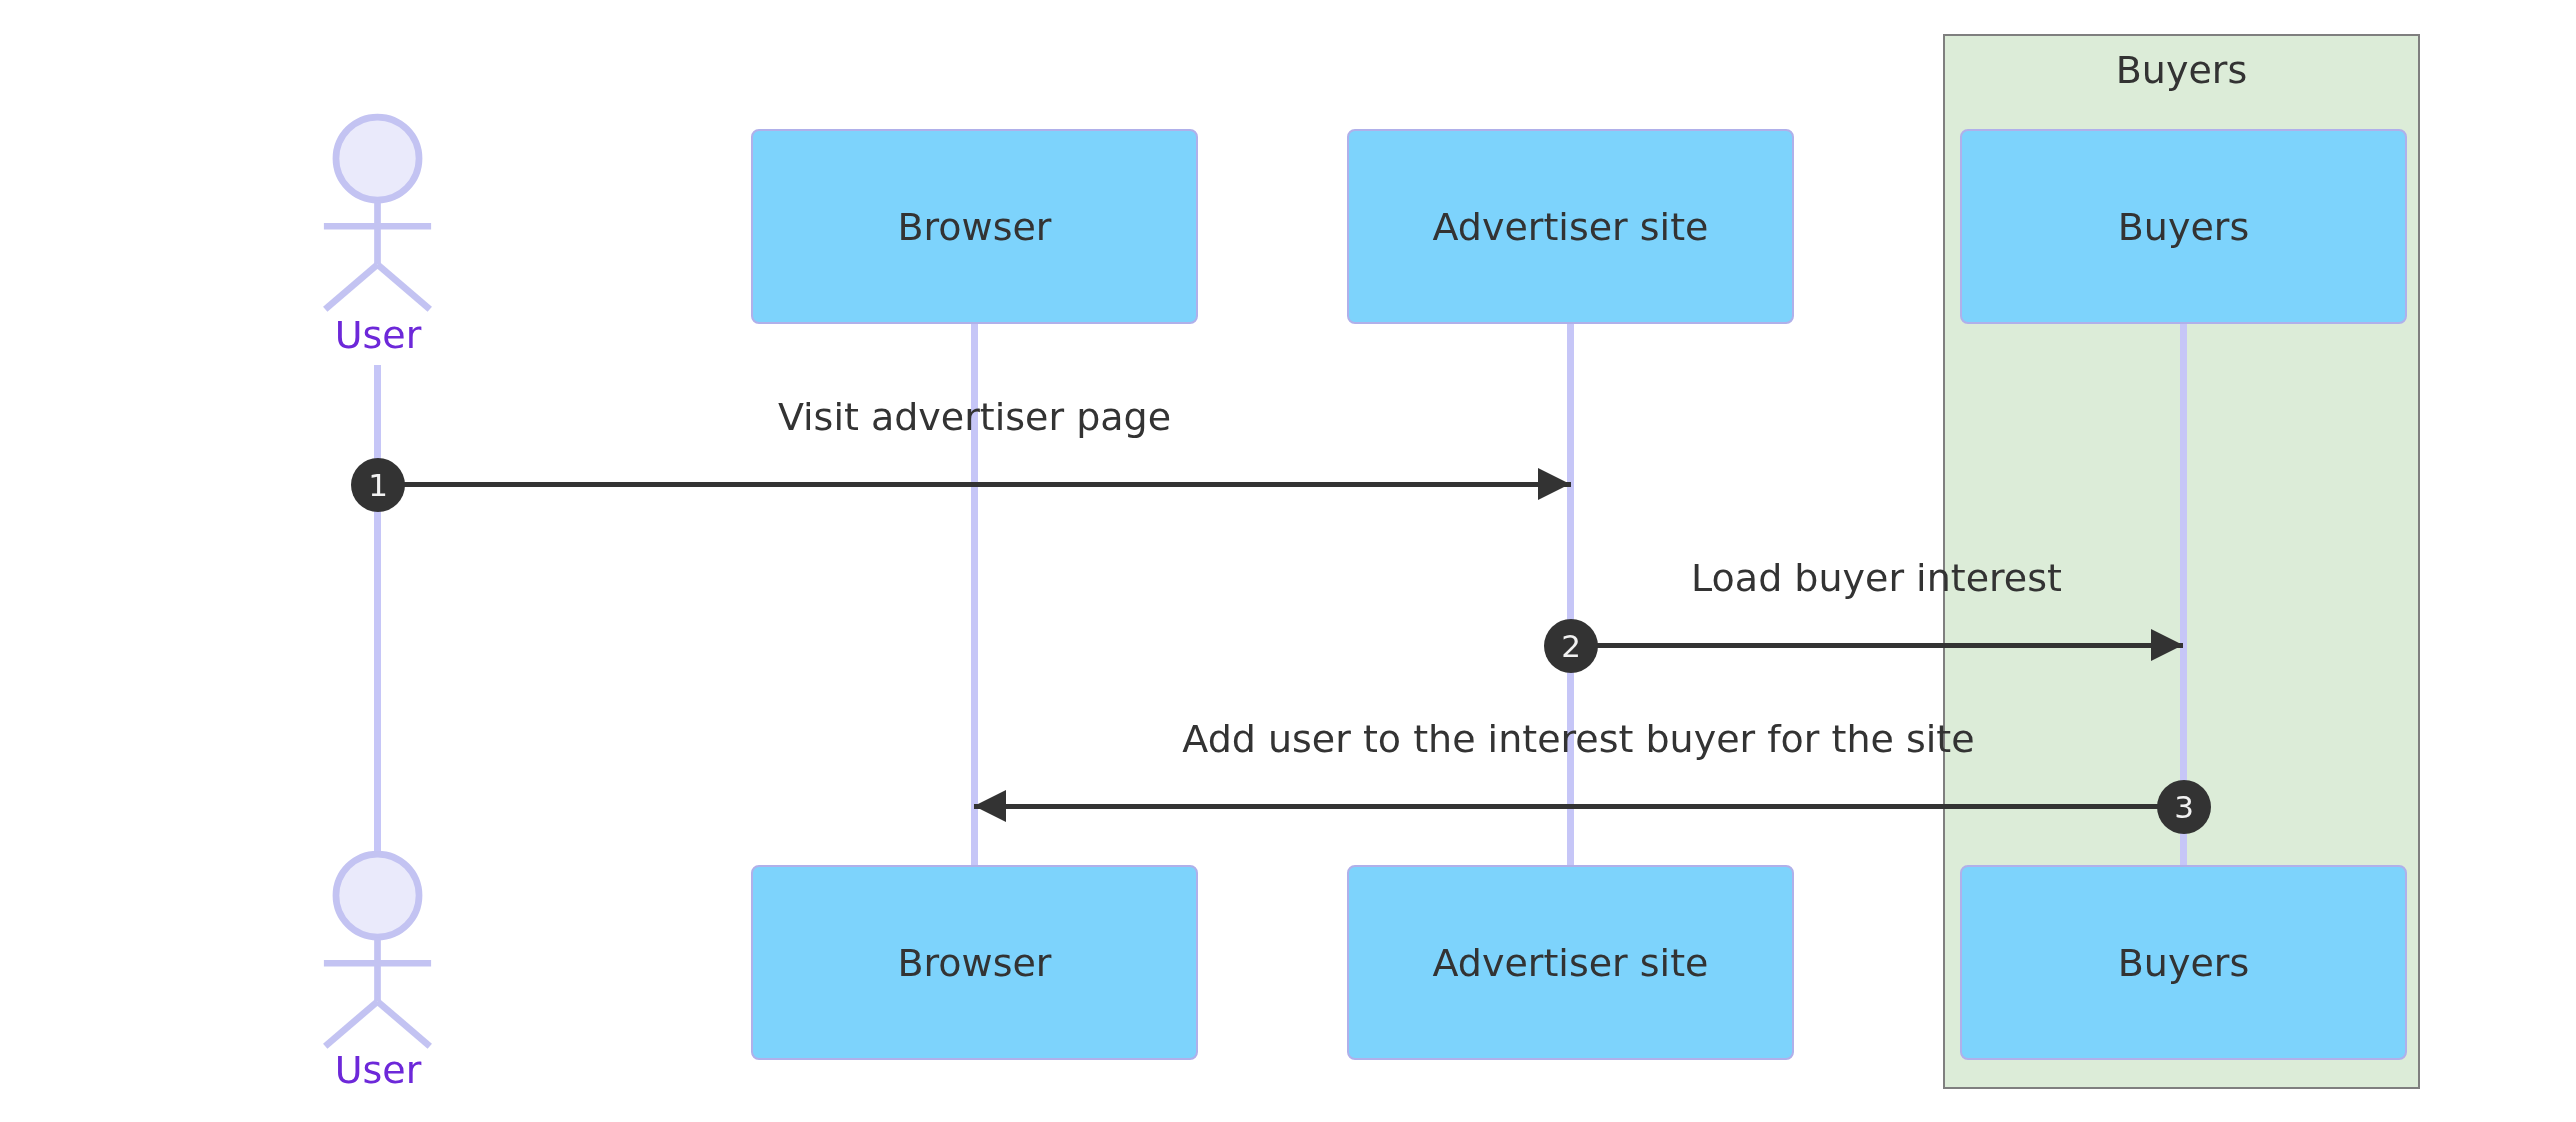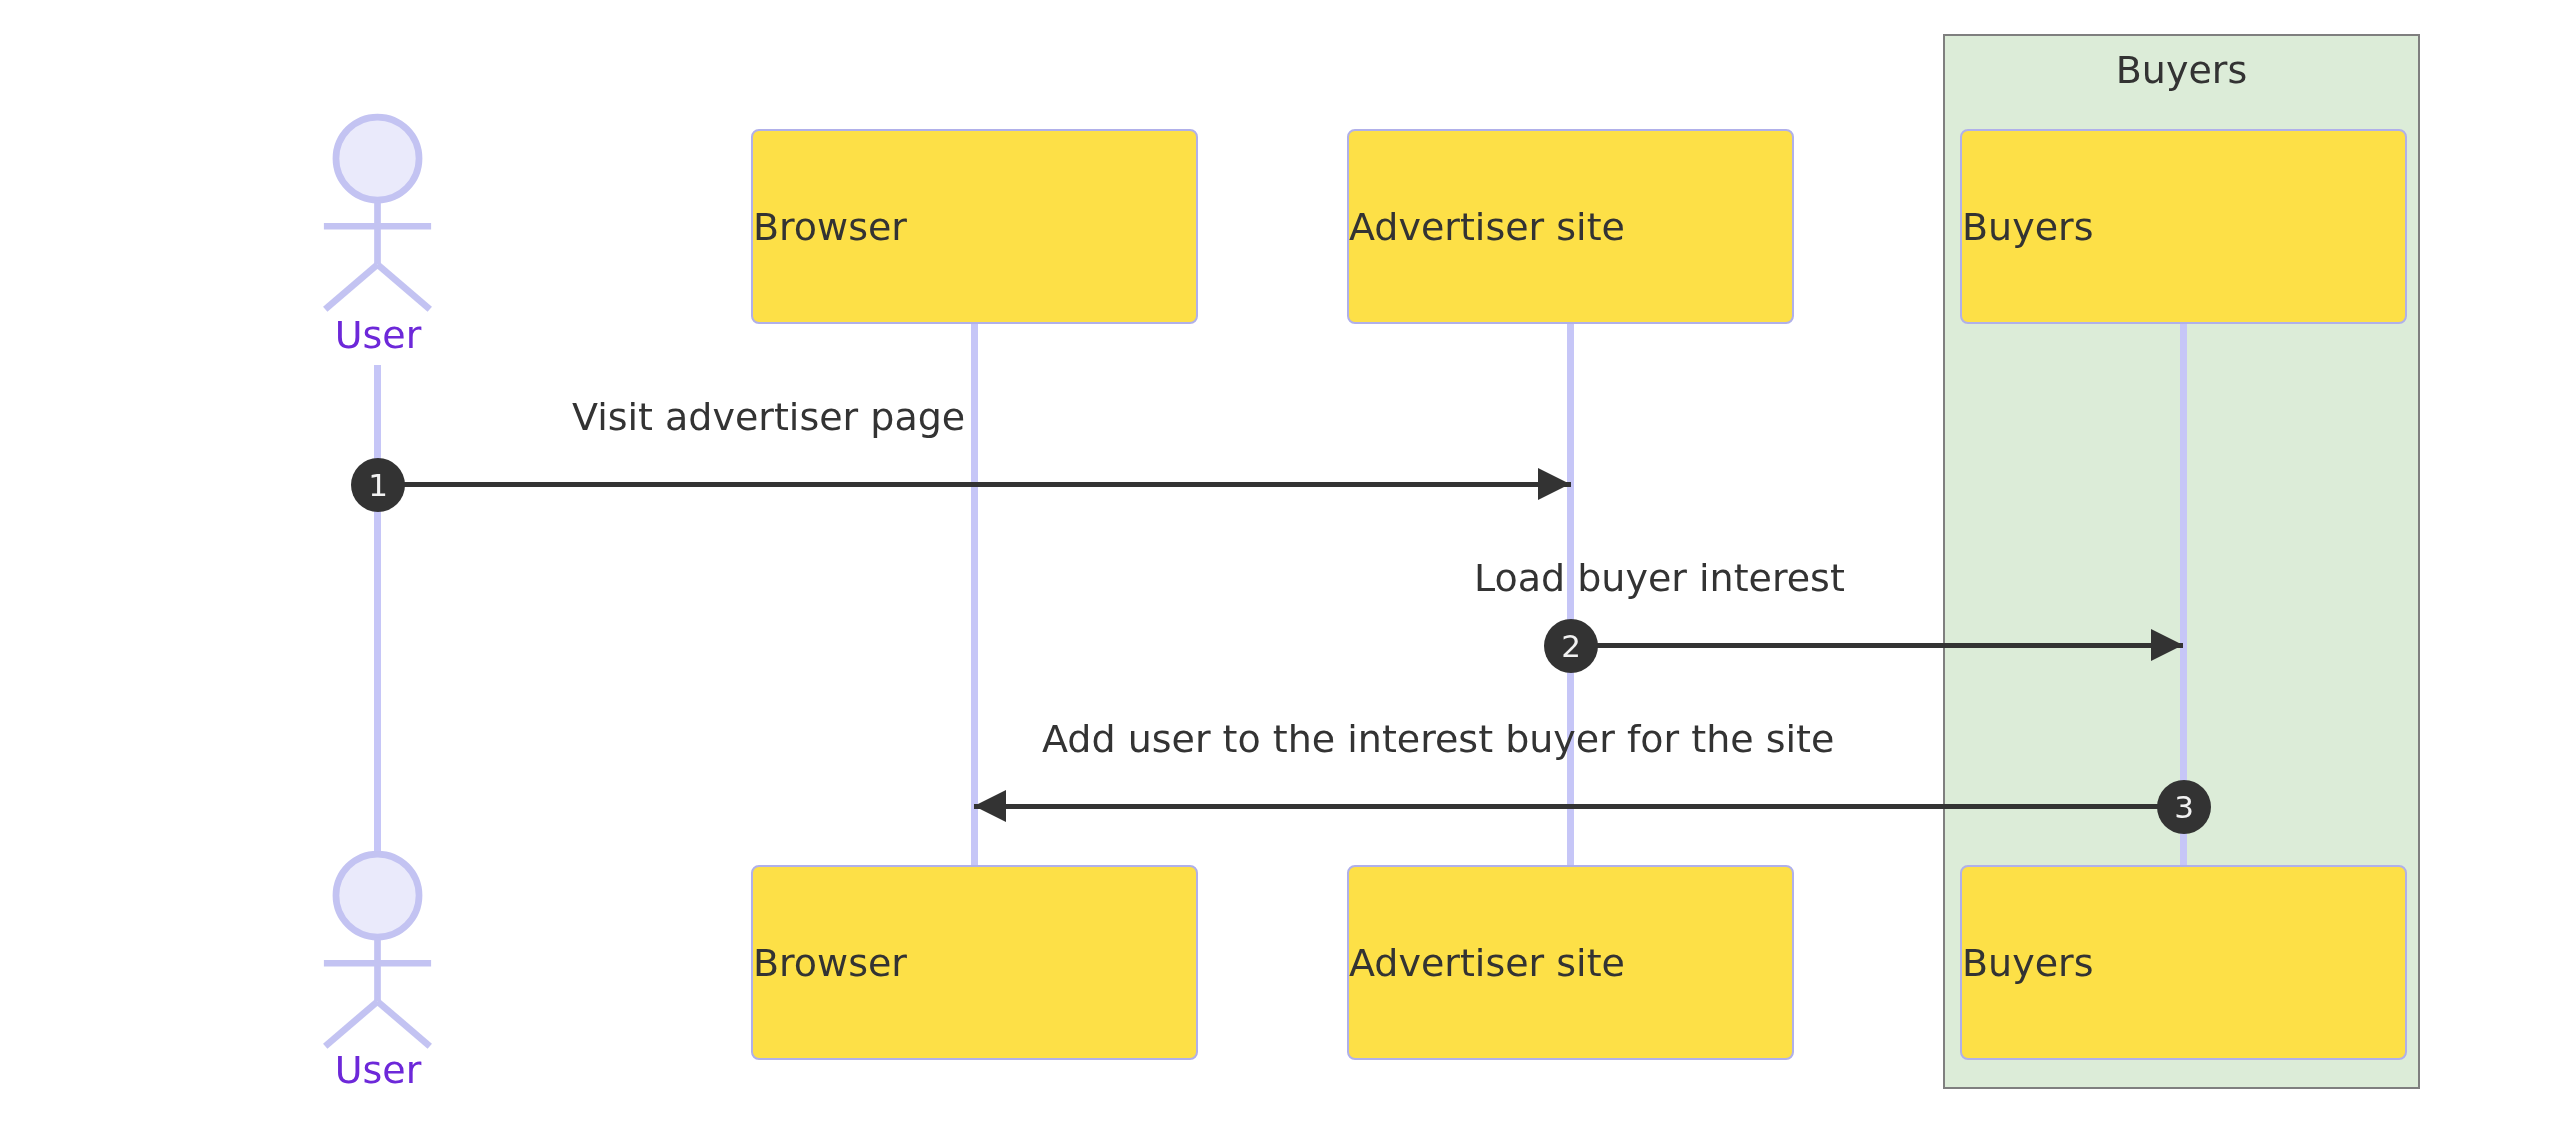--- a/index.html
+++ b/index.html
@@ -40,43 +40,43 @@
     width: 6.7px;
     background: #c6c6f7;
     z-index: 2;
   }
 
   
   .participant-box {
     width: 447px;
     height: 195px;
     box-sizing: border-box;
-    background: #fde047;
+    background: #7dd3fc;
     border: 2.7px solid #b0b0ea;
     border-radius: 8px;
     display: flex;
     align-items: center;
-    justify-content: flex-start;
+    justify-content: center;
     z-index: 3;
     font-size: 38px;
     color: #333333;
   }
 
   .actor-label {
     width: 134px;
     text-align: center;
     font-size: 38px;
     color: #6d28d9;
     z-index: 3;
     line-height: 43px;
   }
 
   
   .msg-label {
-    text-align: left;
+    text-align: center;
     font-size: 38px;
     color: #333333;
     z-index: 4;
     line-height: 47px;
     white-space: nowrap;
   }
   .msg-line {
     height: 5.4px;
     background: #333333;
     z-index: 4;

